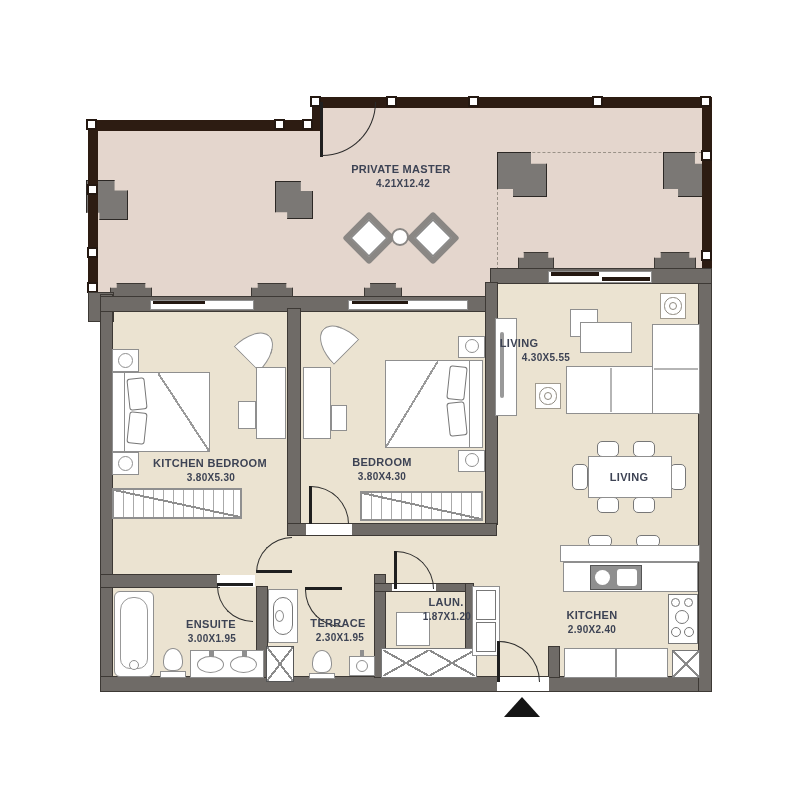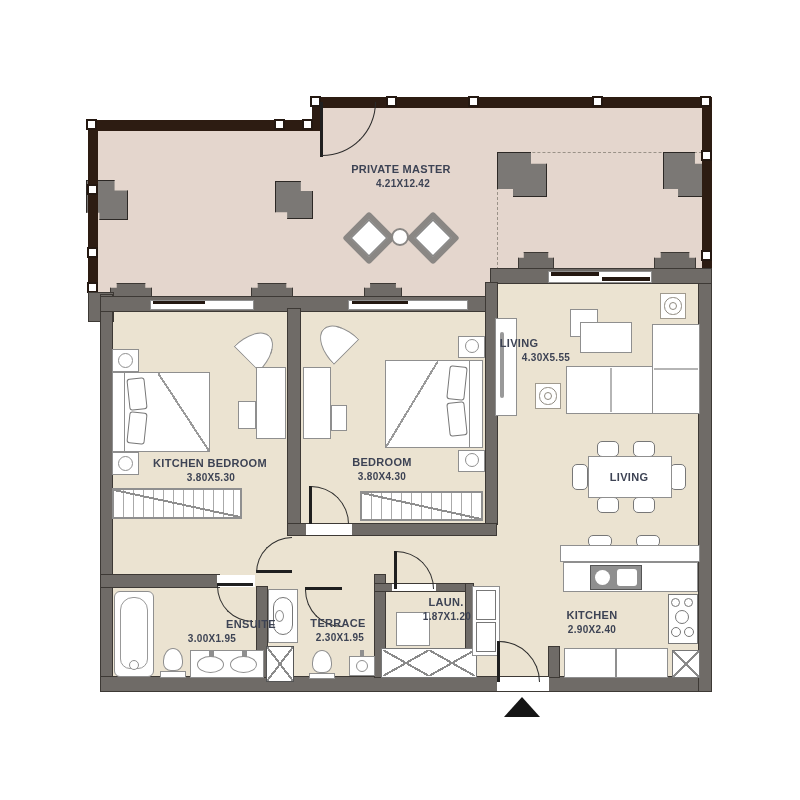--- a/index.html
+++ b/index.html
@@ -260,21 +260,21 @@
   <div class="abs lbl dims" style="left:211px;top:477px;">3.80X5.30</div>
 
   <div class="abs lbl" style="left:382px;top:462px;text-align:center;">BEDROOM</div>
   <div class="abs lbl dims" style="left:382px;top:476px;">3.80X4.30</div>
 
   <div class="abs lbl" style="left:519px;top:343px;">LIVING</div>
   <div class="abs lbl dims" style="left:546px;top:357px;">4.30X5.55</div>
 
   <div class="abs lbl" style="left:629px;top:477px;">LIVING</div>
 
-  <div class="abs lbl" style="left:211px;top:624px;margin-left:40px;">ENSUITE</div>
+  <div class="abs lbl" style="left:211px;top:624px;">ENSUITE</div>
   <div class="abs lbl dims" style="left:212px;top:638px;">3.00X1.95</div>
 
   <div class="abs lbl" style="left:338px;top:623px;">TERRACE</div>
   <div class="abs lbl dims" style="left:340px;top:637px;">2.30X1.95</div>
 
   <div class="abs lbl" style="left:446px;top:602px;">LAUN.</div>
   <div class="abs lbl dims" style="left:447px;top:616px;">1.87X1.20</div>
 
   <div class="abs lbl" style="left:592px;top:615px;">KITCHEN</div>
   <div class="abs lbl dims" style="left:592px;top:629px;">2.90X2.40</div>

